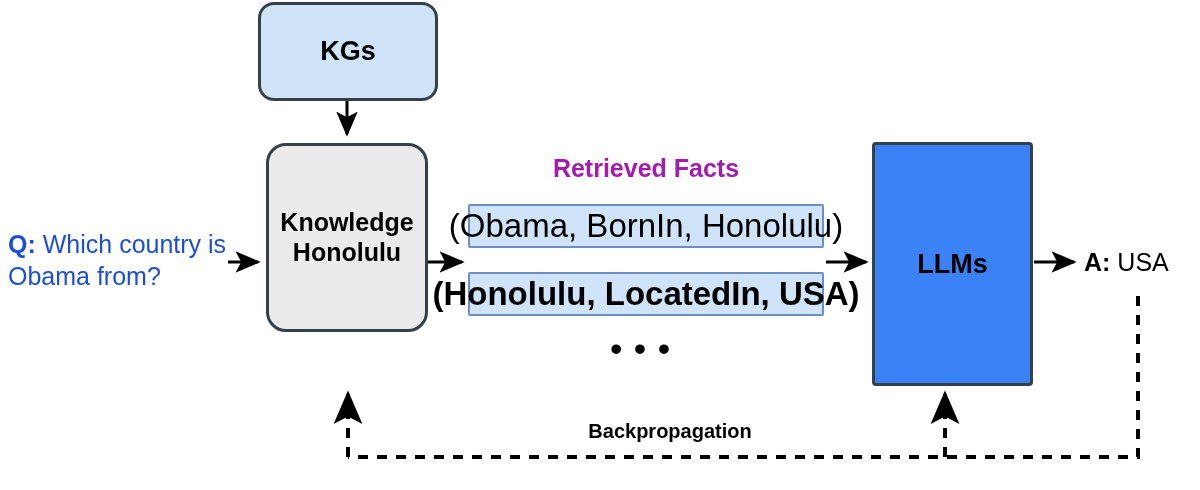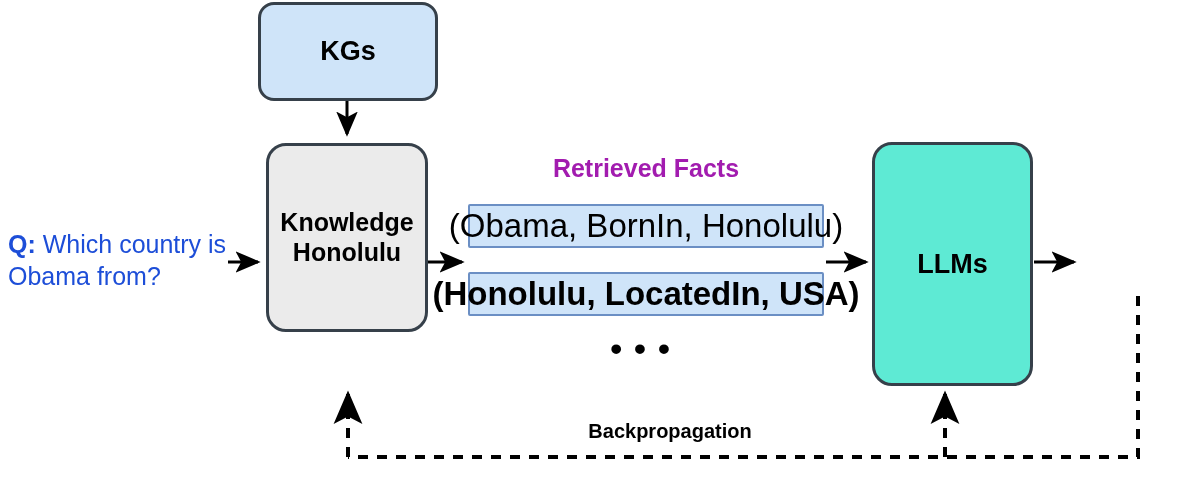--- a/index.html
+++ b/index.html
@@ -46,23 +46,23 @@
     background: #ebebeb;
     border: 3px solid #36404a;
     border-radius: 20px;
     font-size: 25px;
     font-weight: bold;
     line-height: 1.18;
   }
   .node-llms {
     left: 872px; top: 142px;
     width: 161px; height: 244px;
-    background: #5eead4;
+    background: #3b82f6;
     border: 3px solid #36404a;
-    border-radius: 20px;
+    border-radius: 4px;
     font-size: 27px;
     font-weight: bold;
   }
   .fact-box {
     position: absolute;
     box-sizing: border-box;
     left: 468px;
     width: 356px;
     height: 44px;
     background: #cfe4f9;
@@ -191,16 +191,19 @@
   <div class="fact-box fact-box-2">
     <span>(Honolulu, LocatedIn, USA)</span>
   </div>
 
   <div class="ellipsis">•••</div>
 
   <div class="node node-llms">
     <span>LLMs</span>
   </div>
 
+  <div class="answer">
+    <b>A:</b><span> USA</span>
+  </div>
 
   <div class="backprop-label">Backpropagation</div>
 
 </div>
 
 </body></html>

